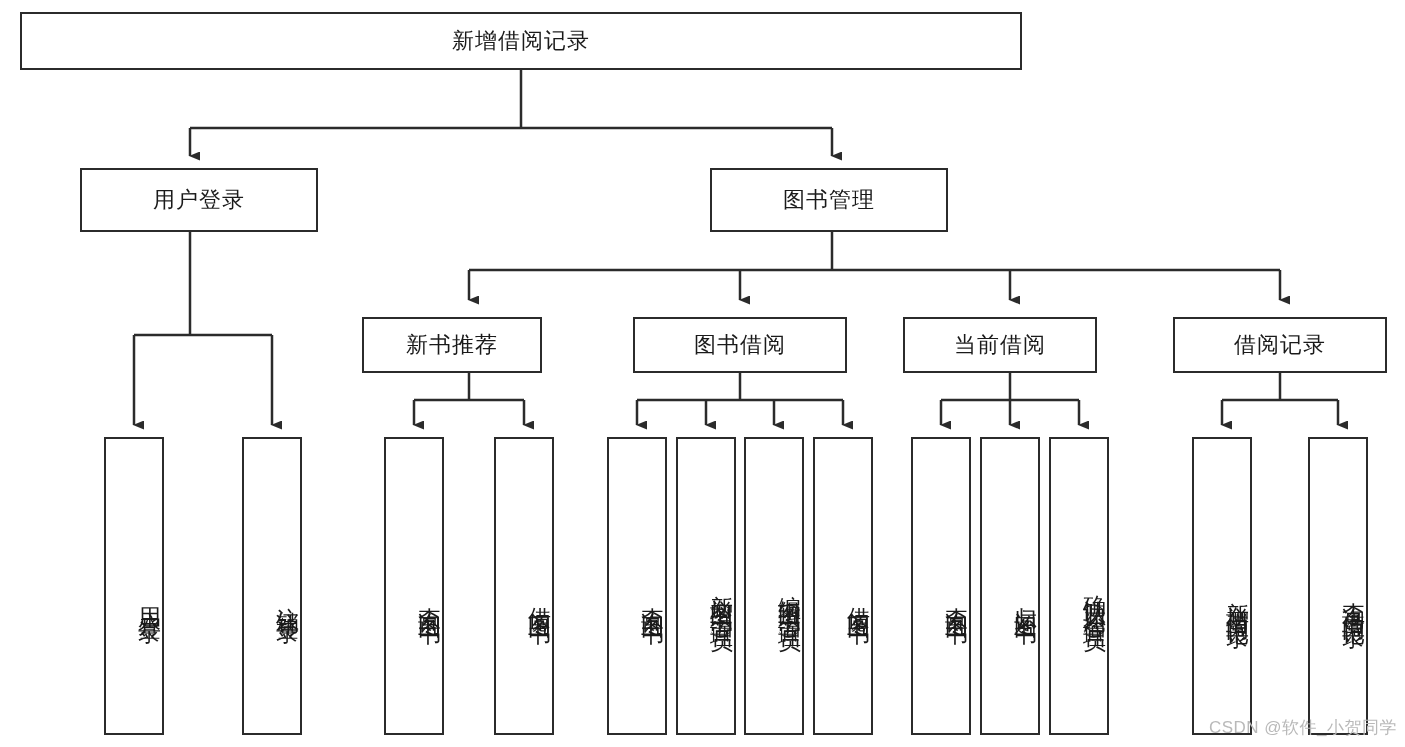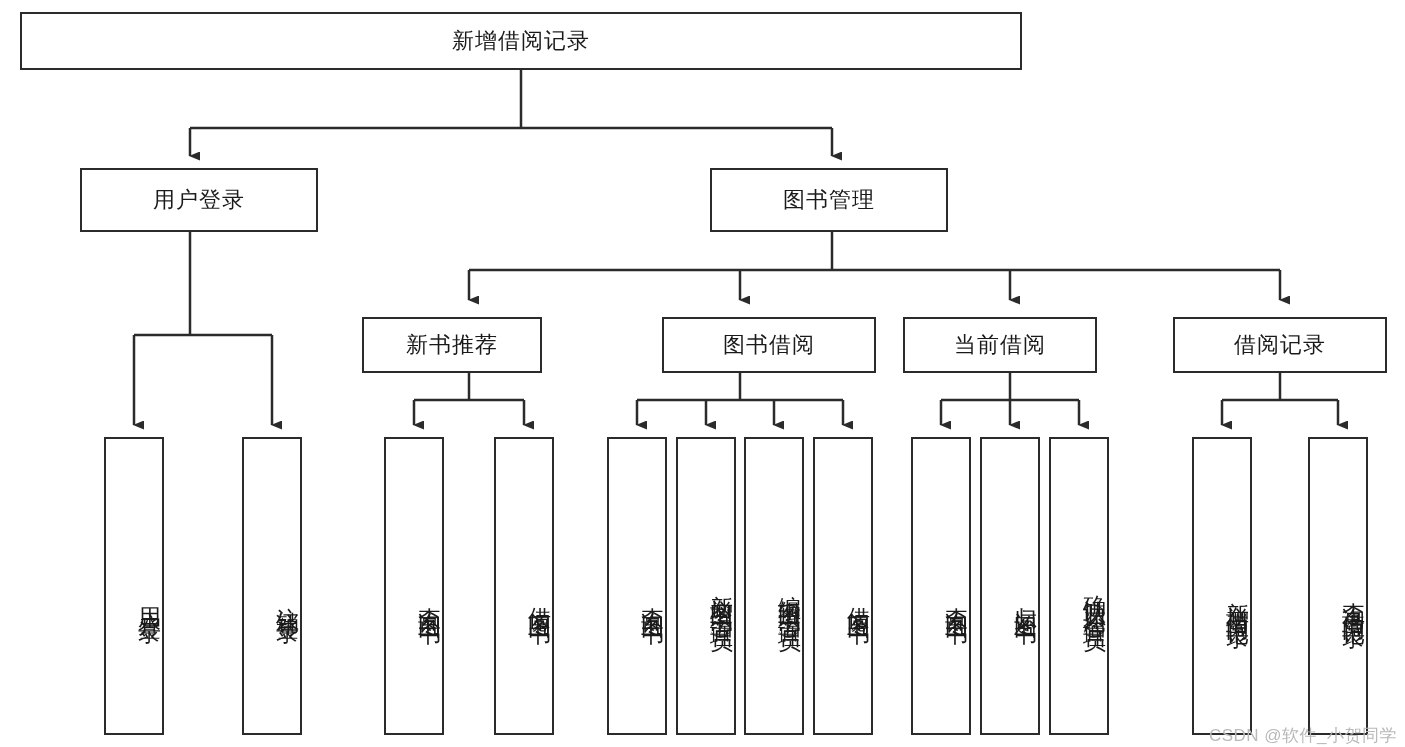--- a/index.html
+++ b/index.html
@@ -51,21 +51,21 @@
     align-items: flex-start;
     justify-content: center;
     white-space: nowrap;
   }
   .node-label {
     display: block;
   }
   .watermark {
     position: absolute;
     right: 8px;
-    bottom: 0;
+    bottom: 8px;
     font-size: 17px;
     color: #b9b9b9;
     letter-spacing: 0.5px;
     white-space: nowrap;
     user-select: none;
   }
 </style>
 </head>
 <body>
 
@@ -131,21 +131,21 @@
   </div>
 
   <div class="node horiz" style="left:710px; top:168px; width:238px; height:64px;">
     <span class="node-label">图书管理</span>
   </div>
 
   <div class="node horiz" style="left:362px; top:317px; width:180px; height:56px;">
     <span class="node-label">新书推荐</span>
   </div>
 
-  <div class="node horiz" style="left:662px; top:317px; width:214px; height:56px;">
+  <div class="node horiz" style="left:633px; top:317px; width:214px; height:56px;">
     <span class="node-label">图书借阅</span>
   </div>
 
   <div class="node horiz" style="left:903px; top:317px; width:194px; height:56px;">
     <span class="node-label">当前借阅</span>
   </div>
 
   <div class="node horiz" style="left:1173px; top:317px; width:214px; height:56px;">
     <span class="node-label">借阅记录</span>
   </div>

